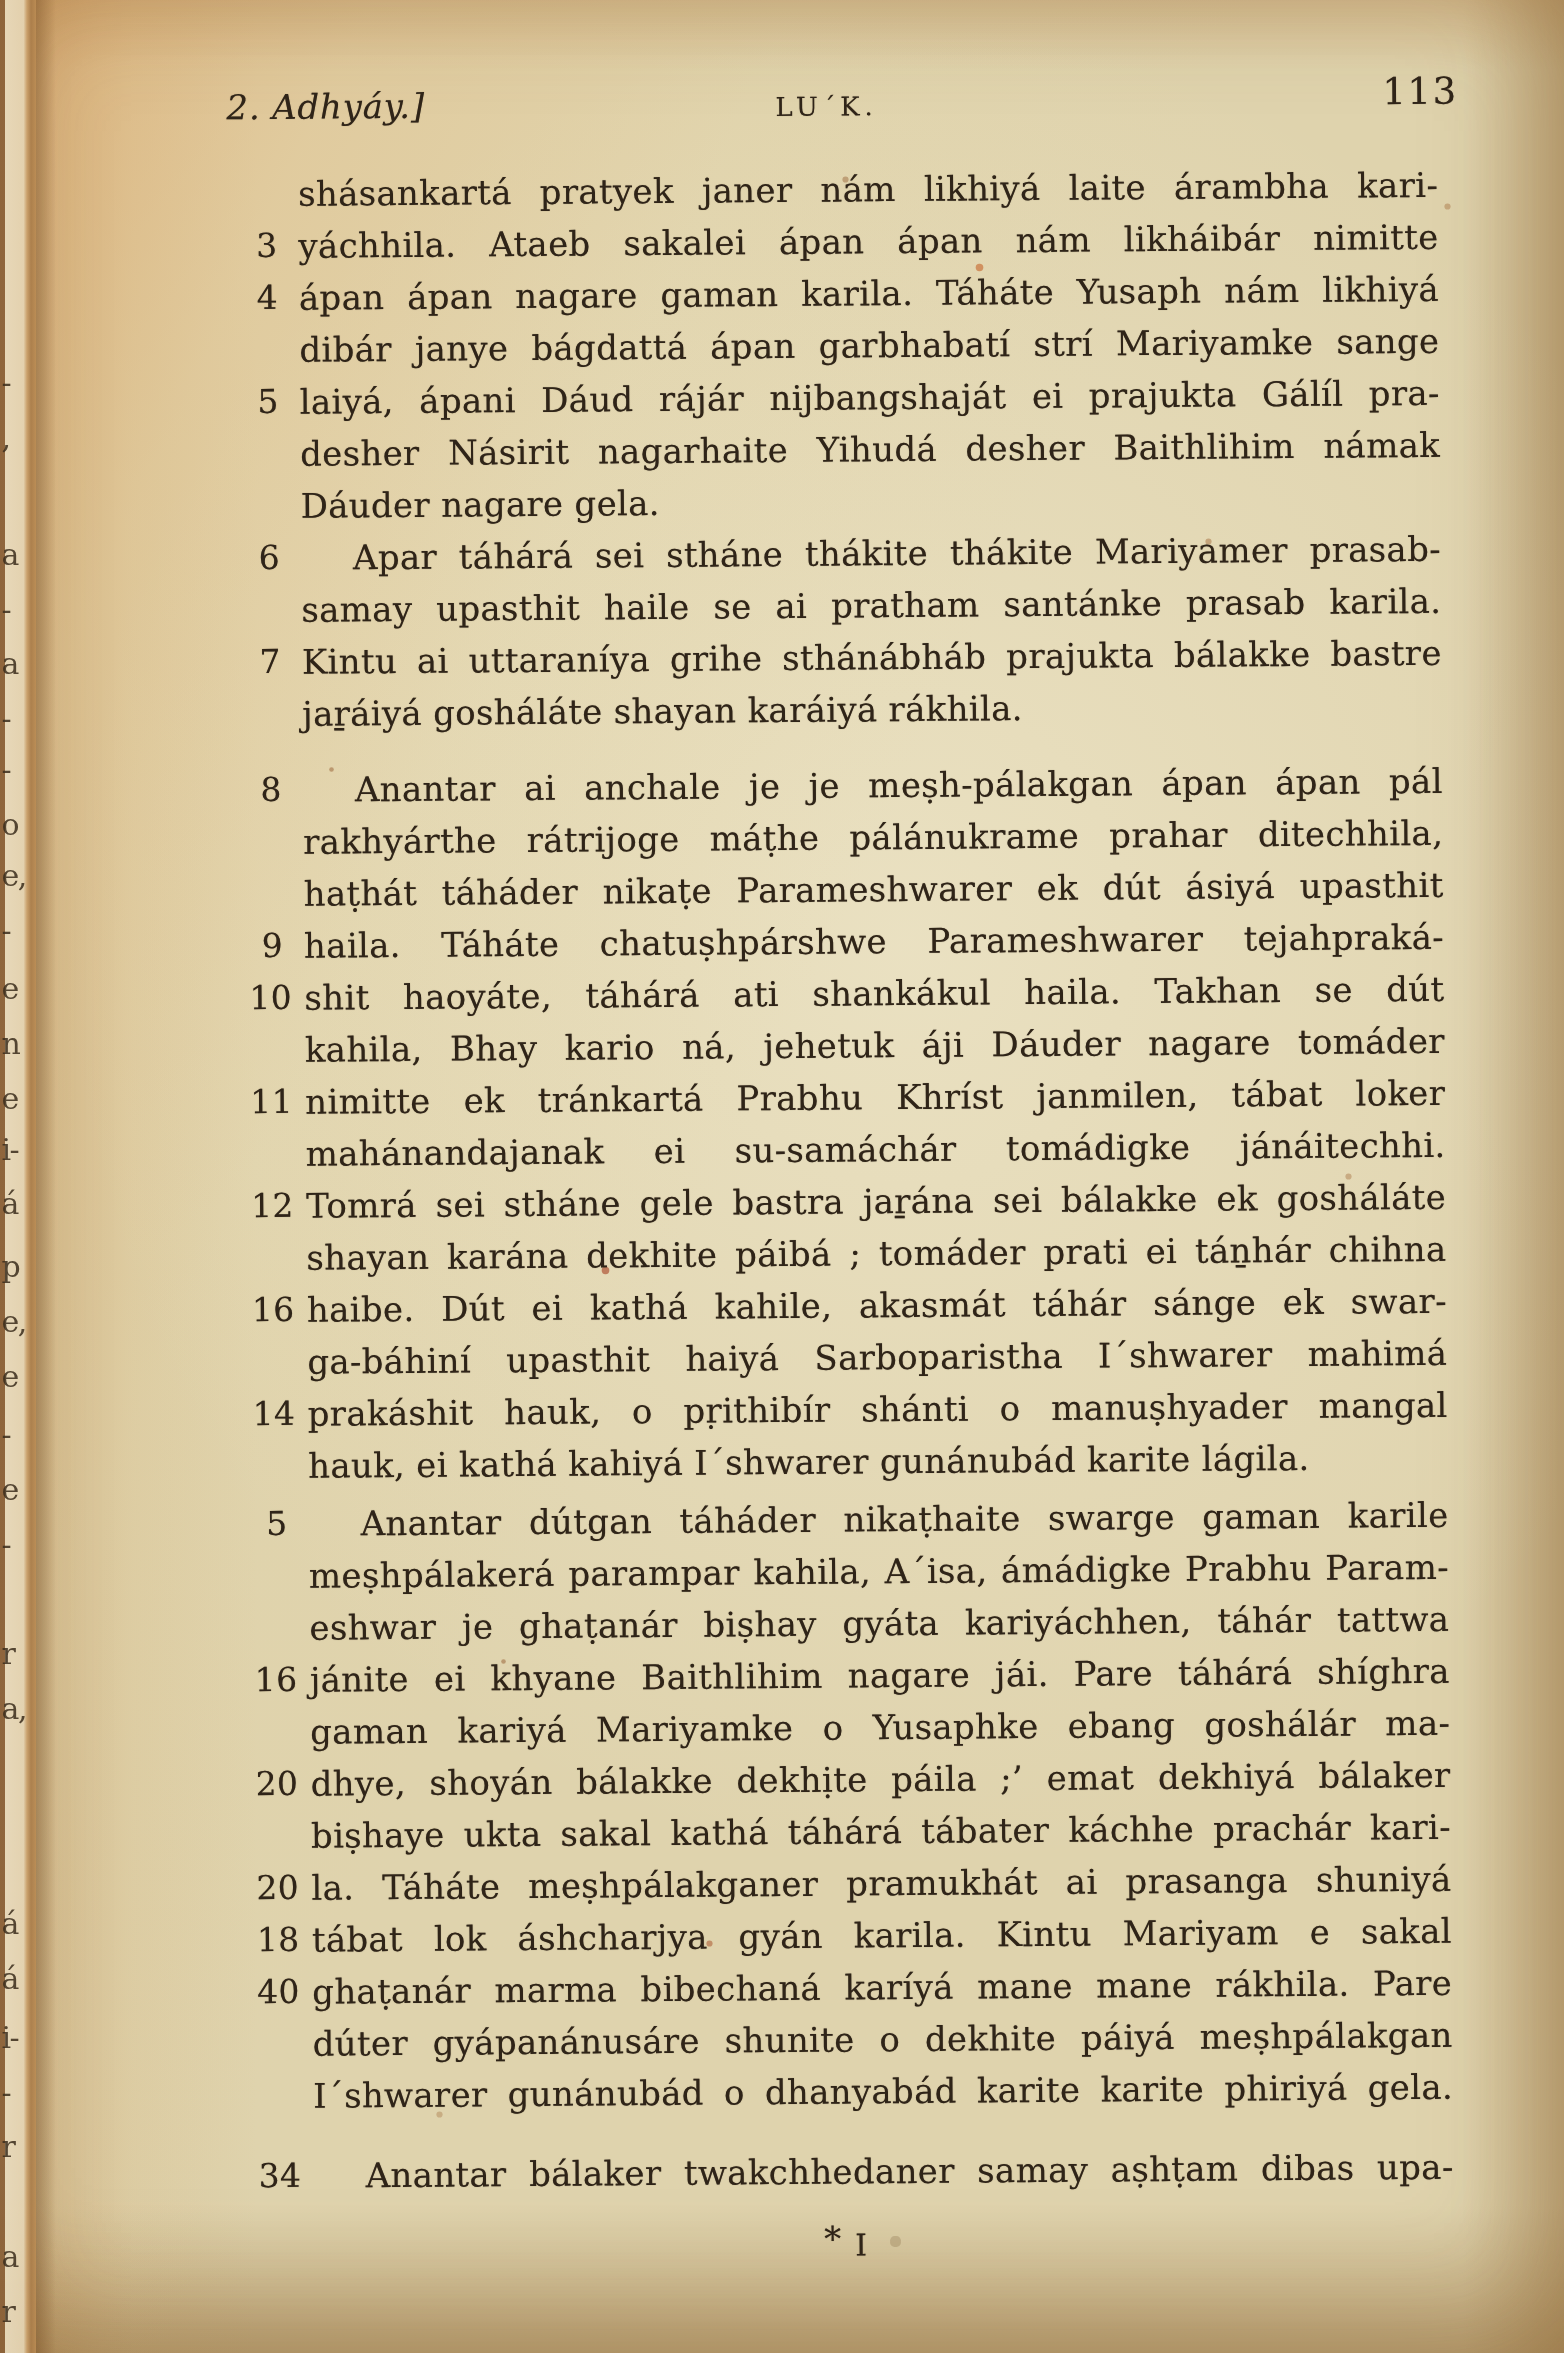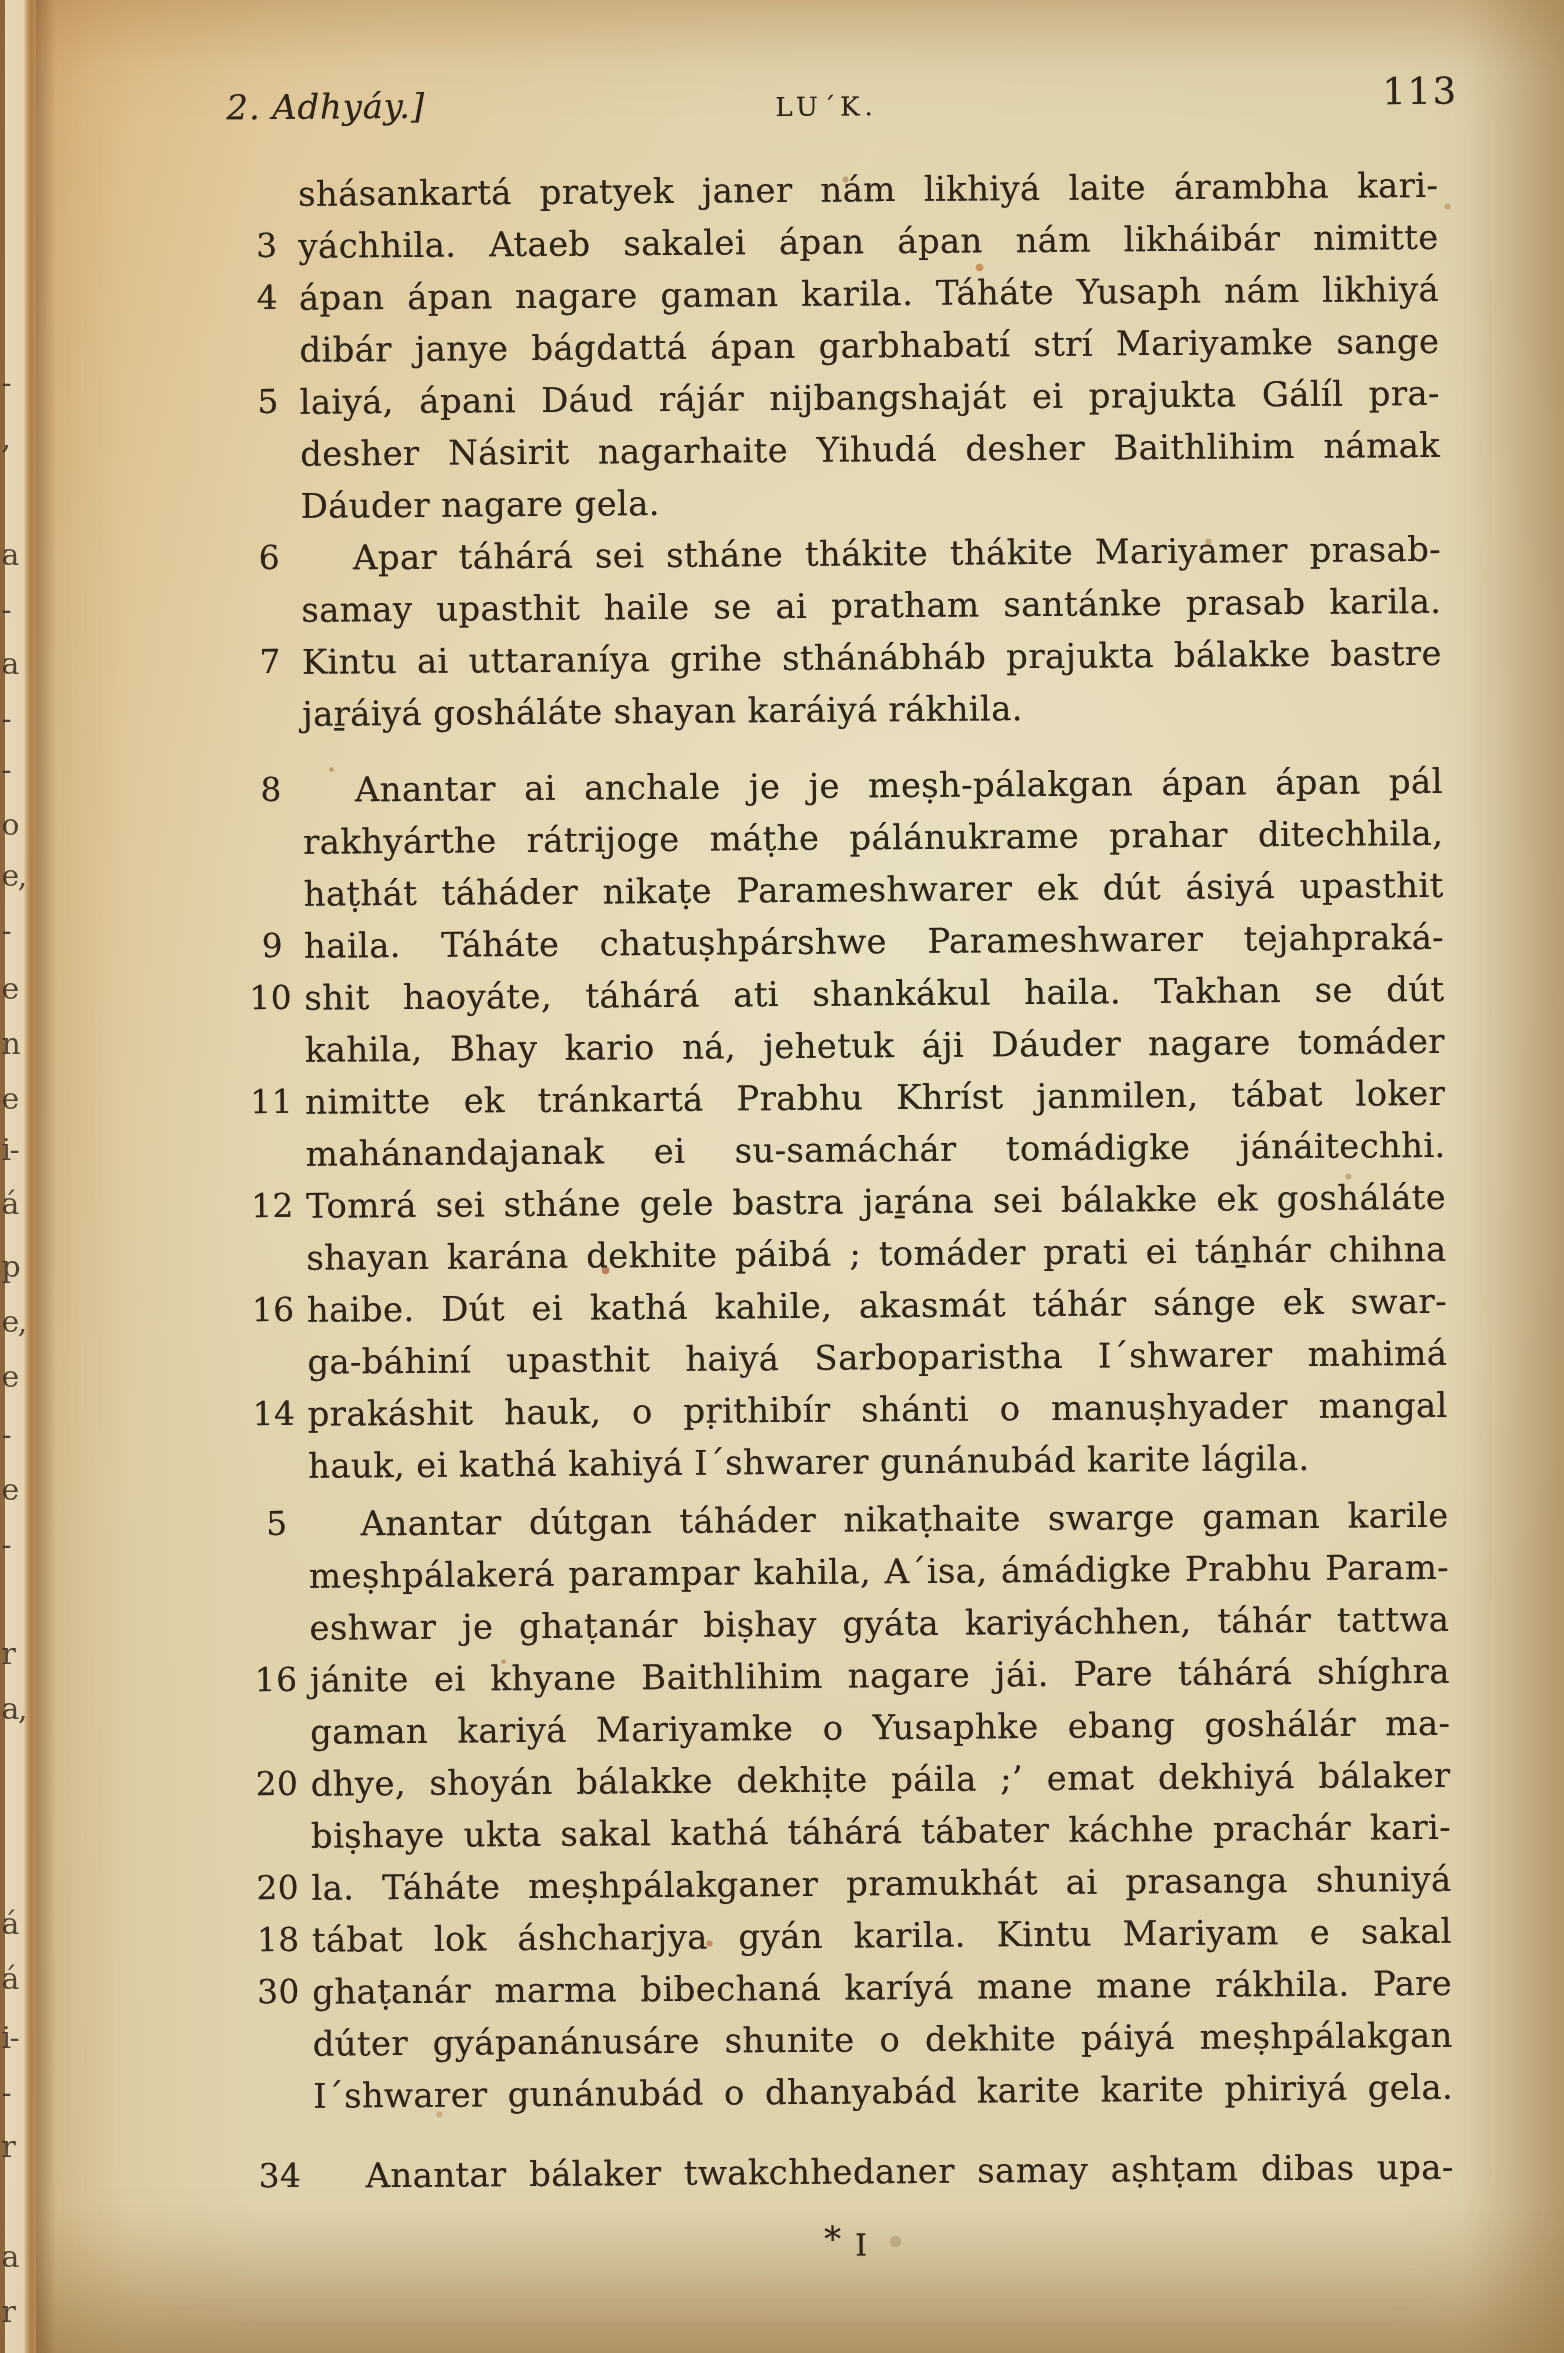--- a/index.html
+++ b/index.html
@@ -255,21 +255,21 @@
         </div>
         <div class="line">
           <span class="vnum">20</span>
           <span class="ltext">la.  Táháte meṣhpálakganer pramukhát ai prasanga shuniyá</span>
         </div>
         <div class="line">
           <span class="vnum">18</span>
           <span class="ltext">tábat lok áshcharjya gyán karila.  Kintu Mariyam e sakal</span>
         </div>
         <div class="line">
-          <span class="vnum">30</span>
+          <span class="vnum">40</span>
           <span class="ltext">ghaṭanár marma bibechaná karíyá mane mane rákhila.  Pare</span>
         </div>
         <div class="line">
           <span class="vnum"></span>
           <span class="ltext">dúter gyápanánusáre shunite o dekhite páiyá meṣhpálakgan</span>
         </div>
         <div class="line">
           <span class="vnum"></span>
           <span class="ltext">I´shwarer gunánubád o dhanyabád karite karite phiriyá gela.</span>
         </div>

